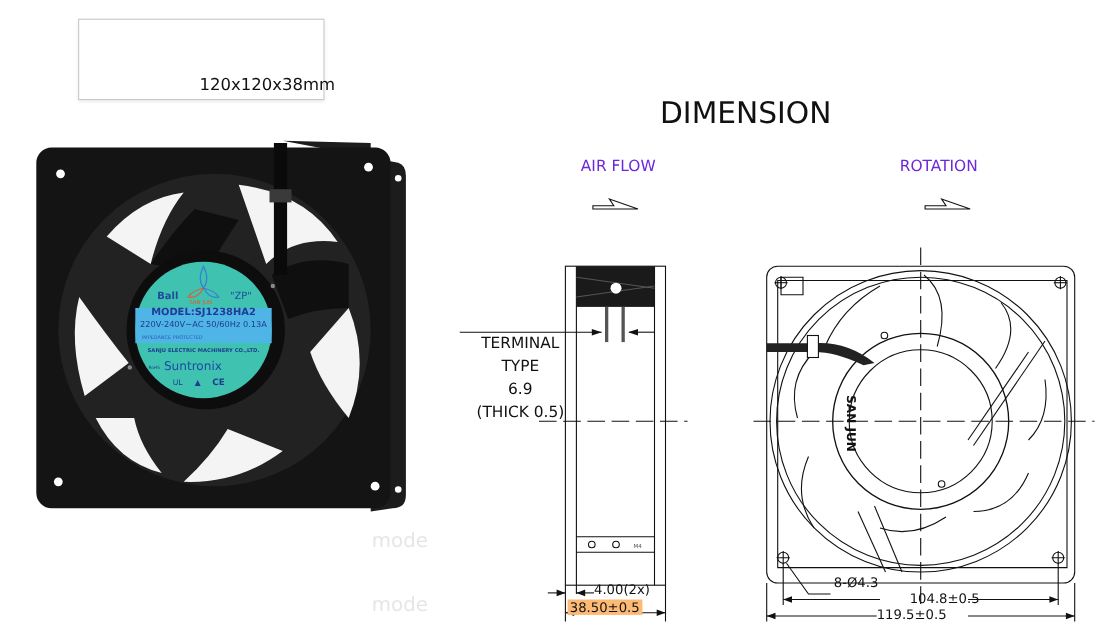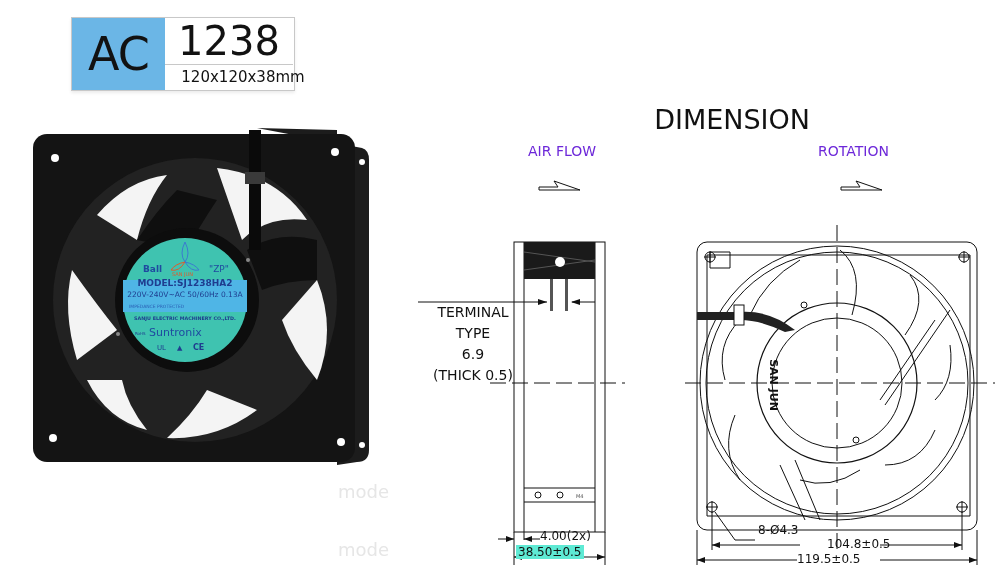--- a/index.html
+++ b/index.html
@@ -3,33 +3,31 @@
 <meta charset="utf-8">
 <style>
   html, body { margin:0; padding:0; background:#ffffff; }
   body { width:1000px; height:583px; position:relative; overflow:hidden; font-family:"DejaVu Sans", sans-serif; color:#111; }
   .abs { position:absolute; }
   
   .badge { left:71px; top:17px; width:222px; height:72px; border:1px solid #c8c8c8; box-shadow:0 2px 3px rgba(0,0,0,0.08); background:#fff; }
   .badge-ac { left:0; top:0; width:93px; height:72px; background:#6bb6e6; display:flex; align-items:center; justify-content:center; font-size:46px; color:#121212; letter-spacing:-1px; }
   .badge-num { left:93px; top:0; width:128px; height:46px; border-bottom:1px solid #c8c8c8; display:flex; align-items:center; justify-content:center; font-size:40px; color:#121212; }
   .badge-size { left:93px; top:47px; width:156px; height:24px; display:flex; align-items:center; justify-content:center; font-size:15px; color:#121212; }
-  .title { left:600px; top:104px; width:210px; text-align:right; font-size:27px; color:#111; }
+  .title { left:600px; top:88px; width:210px; text-align:left; font-size:27px; color:#111; }
   .lbl { font-size:14px; color:#6d28d9; }
   .dim-text { font-size:12px; color:#111; white-space:nowrap; }
   .term { left:418px; top:302px; width:110px; text-align:center; font-size:14px; line-height:21px; }
   svg text { font-family:"DejaVu Sans", sans-serif; }
   .ghost { color:#e6e6e6; font-size:18px; }
 </style>
 </head>
 <body>
 
 <div class="abs badge">
-  <div class="abs badge-ac">AC</div>
-  <div class="abs badge-num">1238</div>
   <div class="abs badge-size">120x120x38mm</div>
 </div>
 
 <div class="abs" style="left:0;top:120px;width:370px;height:360px;padding-left:17px;">
   <svg width="370" height="360" viewBox="0 0 370 360">
 
     <path d="M240 8 L345 28 Q352 30 352 40 L352 330 Q352 342 340 342 L320 345 L320 10 Z" fill="#1c1c1c"></path>
 
     <rect x="16" y="14" width="322" height="328" rx="14" fill="#141414"></rect>
 
@@ -134,21 +132,21 @@
   <path d="M187 324 L195 327 L187 330 Z" fill="#111"></path>
 </svg>
 
 <div class="abs term">
   <div>TERMINAL</div>
   <div>TYPE</div>
   <div>6.9</div>
   <div>(THICK 0.5)</div>
 </div>
 <div class="abs dim-text" style="left:540px;top:529px;">4.00(2x)</div>
-<div class="abs dim-text" style="left:516px;top:545px;background:#5eead4;padding:0 2px;">38.50±0.5</div>
+<div class="abs dim-text" style="left:516px;top:545px;background:#fdba74;padding:0 2px;">38.50±0.5</div>
 
 <svg class="abs" style="left:680px;top:220px;" width="320" height="363">
 
   <rect x="17" y="22" width="280" height="288" rx="10" fill="none" stroke="#111" stroke-width="1"></rect>
   <path d="M30 32 L50 32 L50 48 L30 48 Z" fill="none" stroke="#111"></path>
 
   <path d="M27 35 L27 296 L290 296 L290 35 Z" fill="none" stroke="#111"></path>
 
   <g>
     <circle cx="30" cy="37" r="5" fill="none" stroke="#111"></circle>

